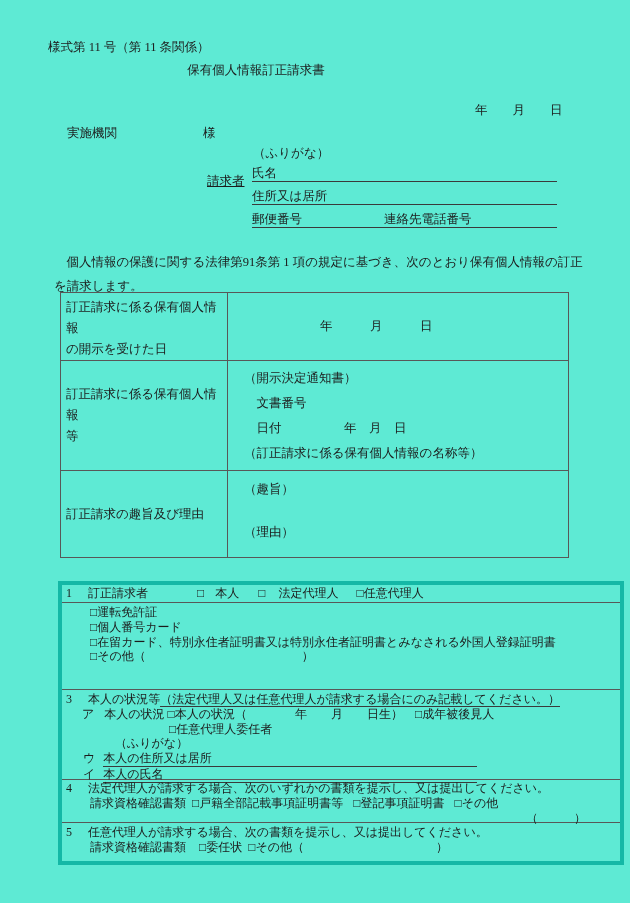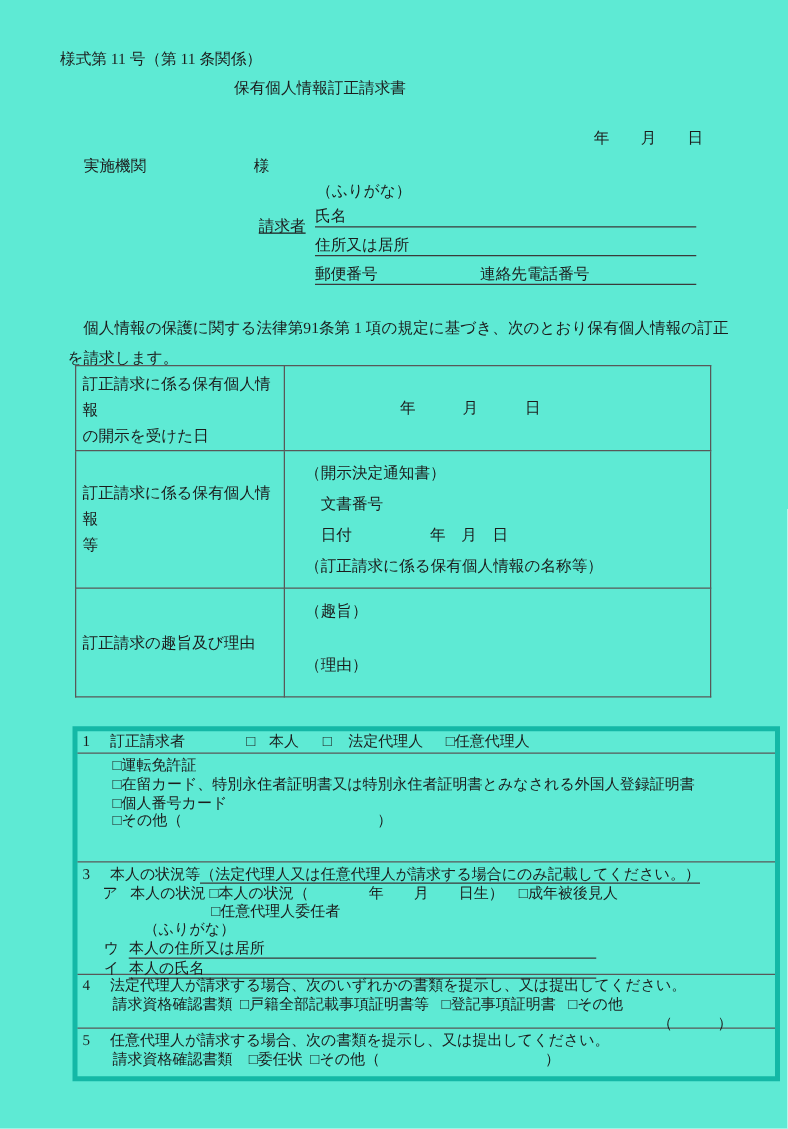--- a/index.html
+++ b/index.html
@@ -150,24 +150,24 @@
       <div class="ln">
         <span class="num">1</span><span>訂正請求者</span><span class="cb cb1">□</span><span class="lb1">本人</span><span class="cb cb2">□</span><span class="lb2">法定代理人</span><span class="cb cb3">□</span><span>任意代理人</span>
       </div>
     </div>
 
     <div class="t2-row r-2">
       <div class="opt-ln">
         <span class="cb">□</span><span>運転免許証</span>
       </div>
       <div class="opt-ln">
+        <span class="cb">□</span><span>個人番号カード</span>
+      </div>
+      <div class="opt-ln">
         <span class="cb">□</span><span>在留カード、特別永住者証明書又は特別永住者証明書とみなされる外国人登録証明書</span>
-      </div>
-      <div class="opt-ln">
-        <span class="cb">□</span><span>個人番号カード</span>
       </div>
       <div class="opt-ln">
         <span class="cb">□</span><span>その他（　　　　　　　　　　　　　）</span>
       </div>
     </div>
 
     <div class="t2-row r-3">
       <div class="ln">
         <span class="num">3</span><span>本人の状況等</span><span class="uline">（法定代理人又は任意代理人が請求する場合にのみ記載してください。）</span>
       </div>

